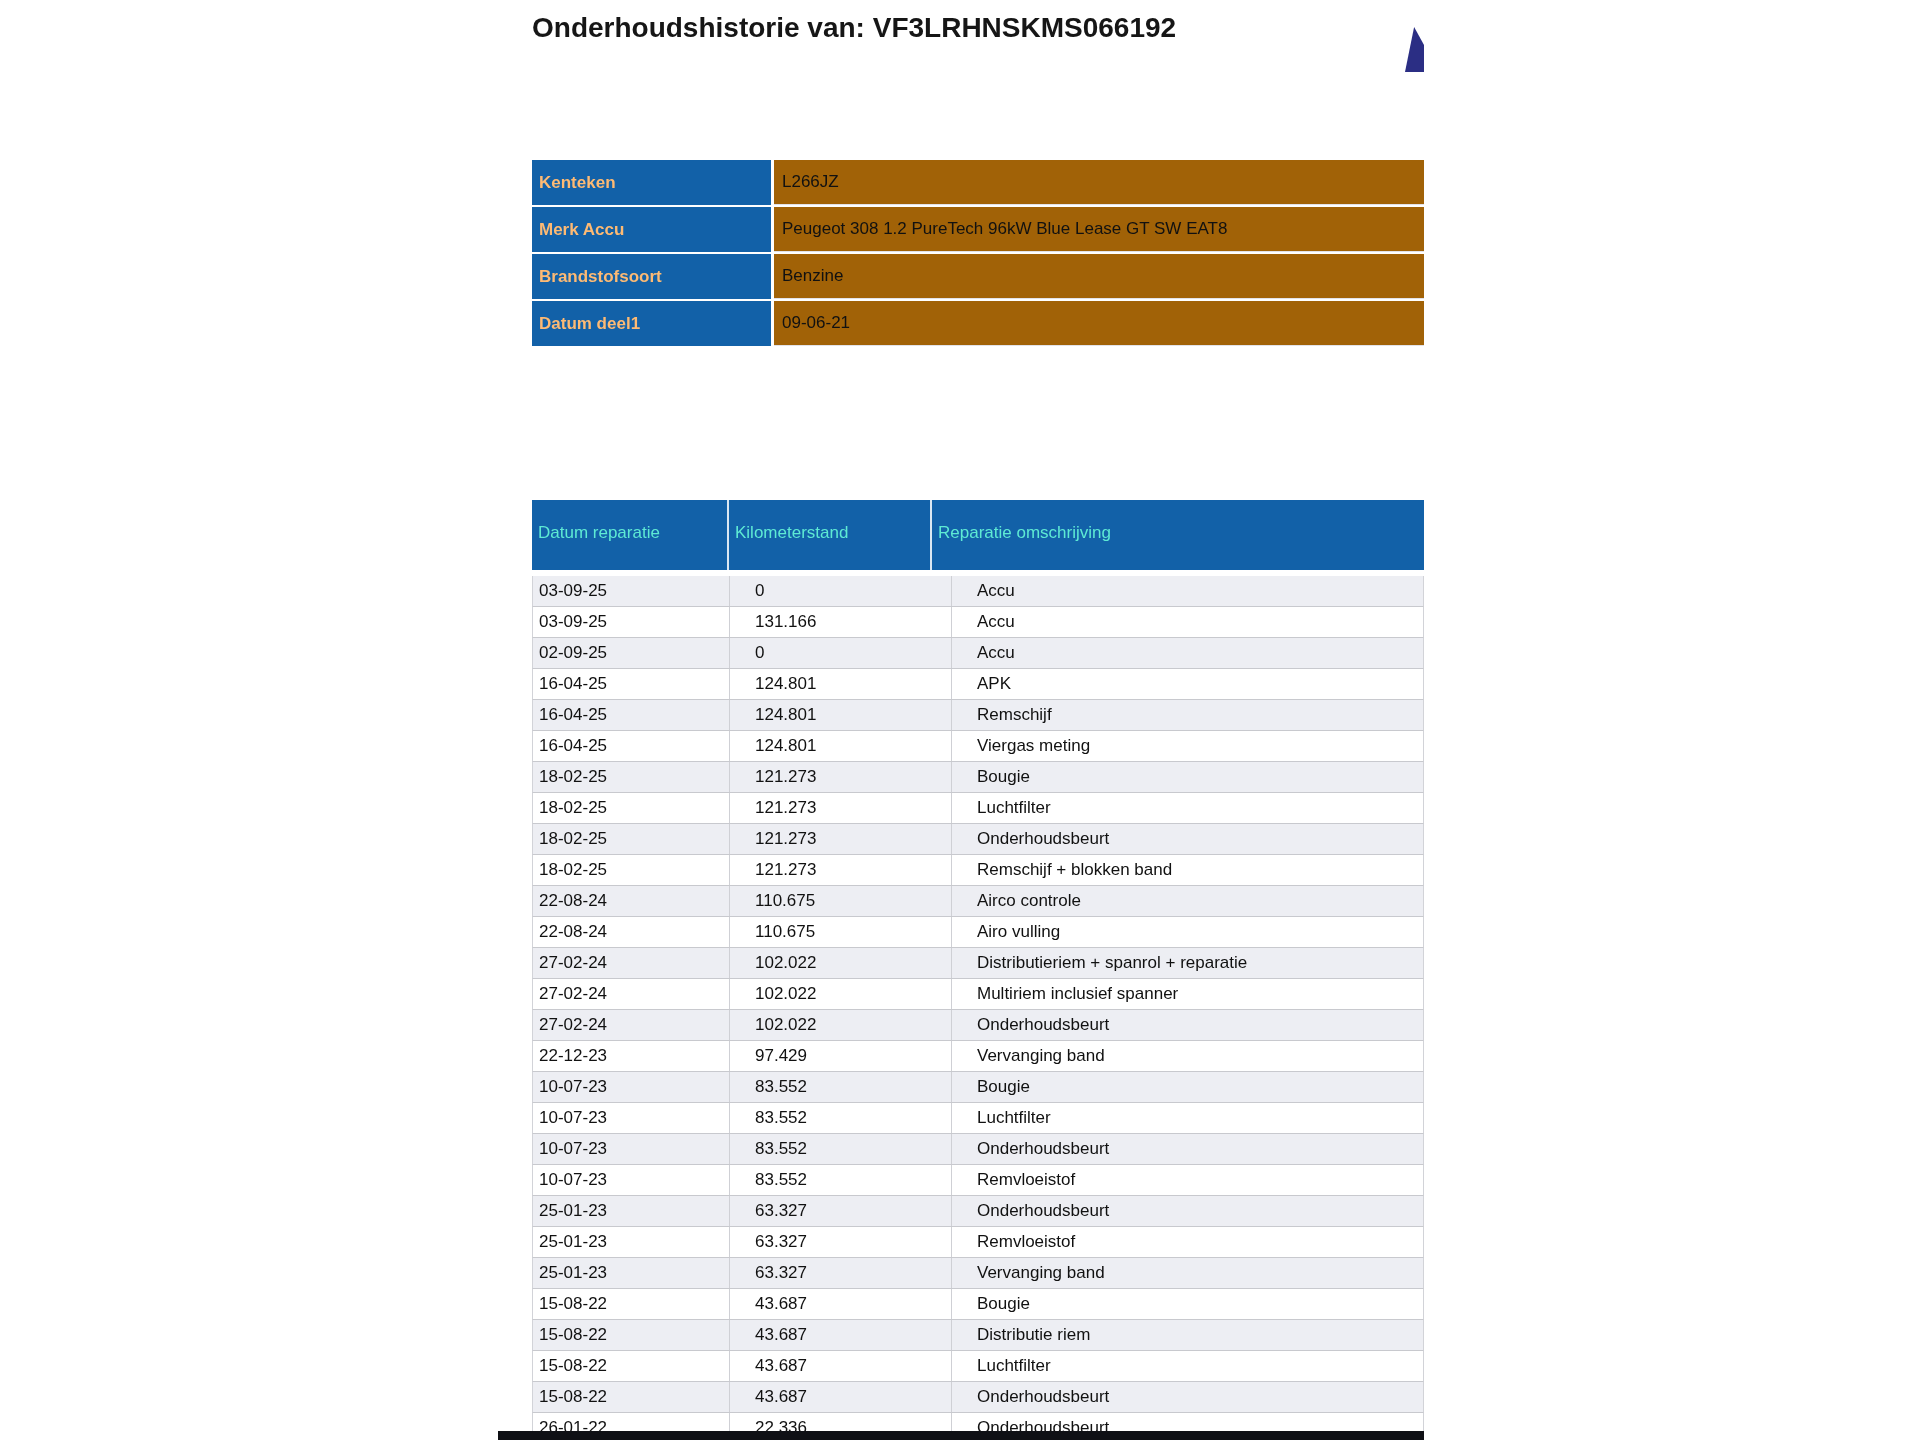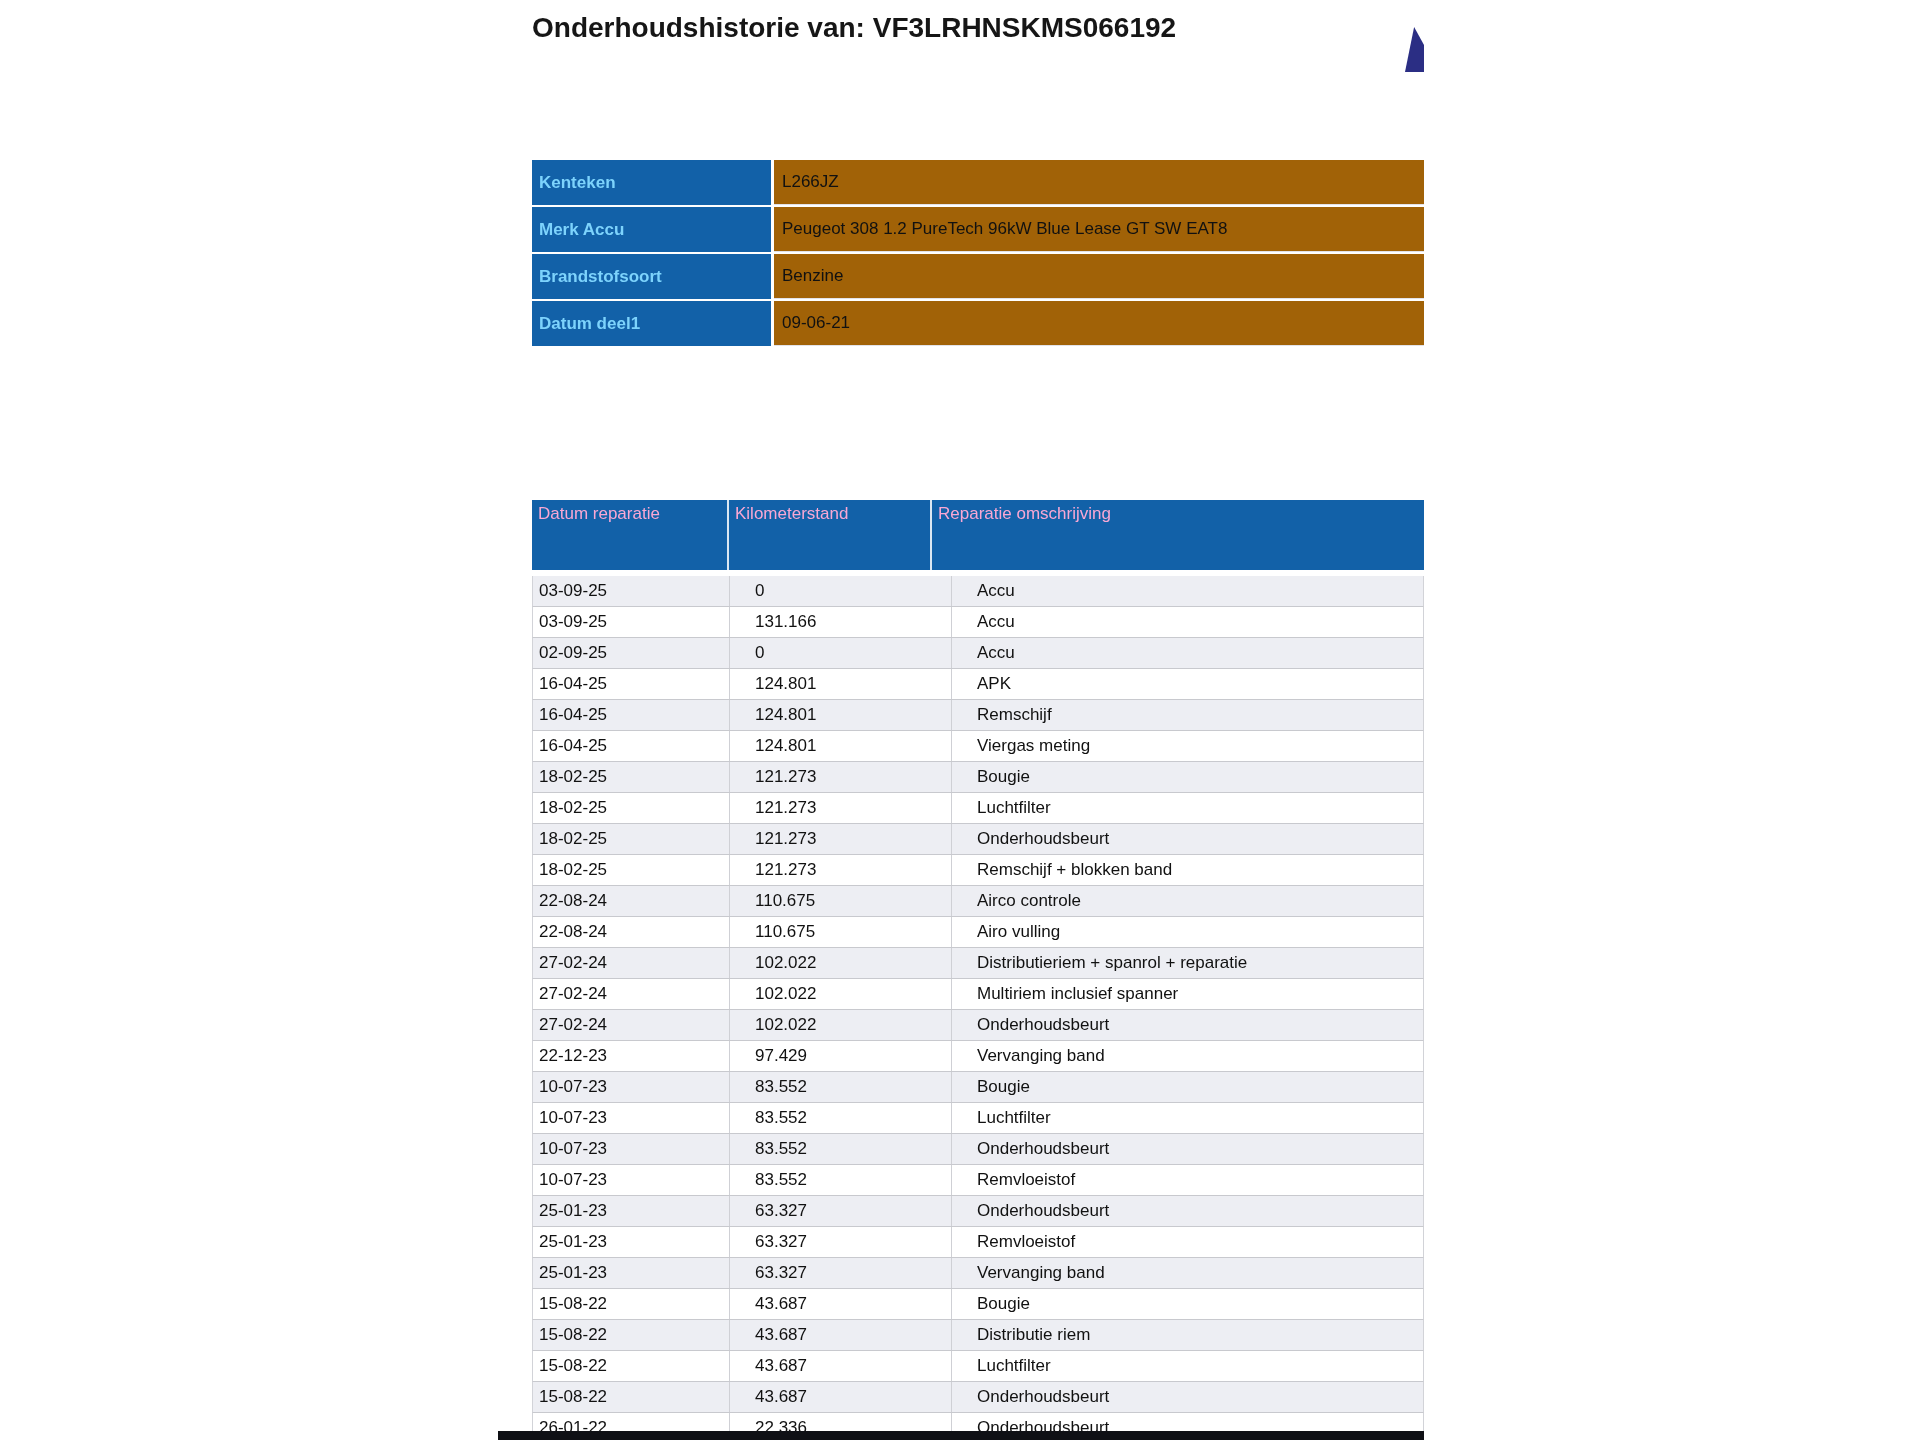--- a/index.html
+++ b/index.html
@@ -40,21 +40,21 @@
   .info-table {
     position: absolute;
     left: 532px;
     top: 160px;
     width: 892px;
   }
   .info-row { display: flex; height: 45px; margin-bottom: 2px; }
   .info-label {
     width: 242px;
     background: #1261A8;
-    color: #7dd3fc;
+    color: #fdba74;
     font-weight: bold;
     font-size: 17px;
     display: flex;
     align-items: center;
     padding-left: 7px;
     border-right: 3px solid #ffffff;
   }
   .info-value {
     flex: 1;
     background: #a16207;
@@ -72,23 +72,23 @@
     left: 532px;
     top: 500px;
     width: 892px;
   }
   .h-header {
     display: flex;
     height: 70px;
     background: #1261A8;
   }
   .hc {
-    color: #f9a8d4;
+    color: #5eead4;
     font-size: 17px;
-    padding: 4px 0 0 6px;
+    padding: 23px 0 0 6px;
   }
   .h-header .c1 { border-right: 2px solid rgba(255,255,255,0.85); }
   .h-header .c2 { border-right: 2px solid rgba(255,255,255,0.85); }
   .c1 { width: 197px; }
   .c2 { width: 203px; }
   .c3 { flex: 1; }
   .h-body { margin-top: 6px; }
   .h-row {
     display: flex;
     height: 31px;

